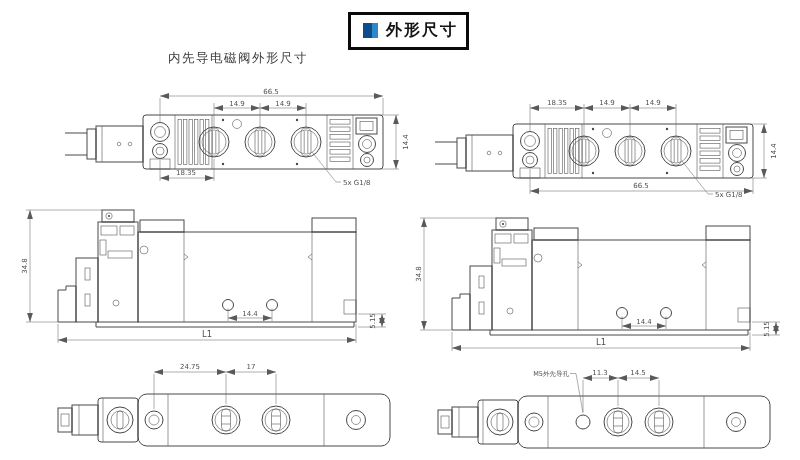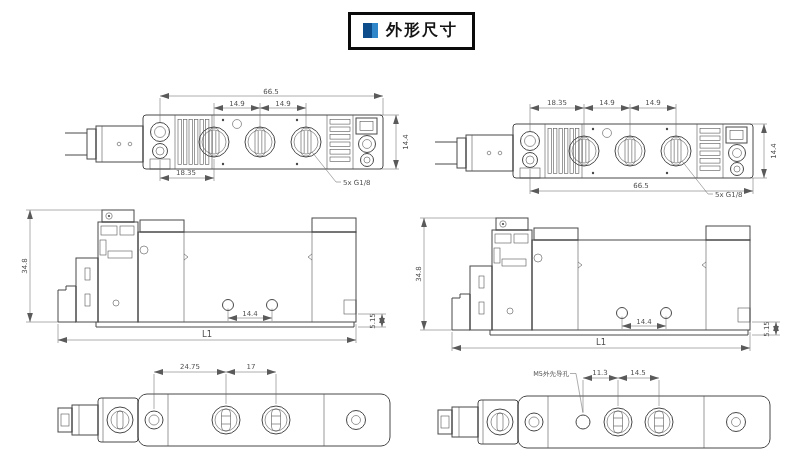--- a/index.html
+++ b/index.html
@@ -1,19 +1,19 @@
 <!DOCTYPE html>
 <html><head>
 <meta charset="utf-8">
 <style>
   html,body{margin:0;padding:0;background:#fff;}
   .page{position:relative;width:800px;height:460px;background:#ffffff;overflow:hidden;
         font-family:"Liberation Sans",sans-serif;}
   .title-box{position:absolute;left:348px;top:12px;border:3px solid #0a0a0a;background:#fff;
-        padding:5px 14px 6px 12px;display:flex;align-items:center;gap:8px;}
+        padding:5px 8px 6px 12px;display:flex;align-items:center;gap:8px;}
   .title-icon{width:15px;height:15px;flex:0 0 auto;
         background:linear-gradient(90deg,#0d4d8c 0%,#0d4d8c 58%,#2f87c9 58%,#2f87c9 100%);}
   .title-text{font-size:16px;font-weight:bold;color:#141414;letter-spacing:2px;
         font-family:"DejaVu Sans",sans-serif;white-space:nowrap;}
   .col-heading{position:absolute;font-size:12.5px;color:#3d3d3d;letter-spacing:1.5px;
         font-family:"DejaVu Sans",sans-serif;white-space:nowrap;}
   .drawing{position:absolute;}
   .ln{fill:none;stroke:#484848;stroke-width:1;}
   .lnt{fill:none;stroke:#565656;stroke-width:0.6;}
   .dim{fill:none;stroke:#6a6a6a;stroke-width:0.55;}
@@ -140,20 +140,21 @@
           <circle class="lnt" cx="298" cy="26" r="4.5"></circle>
       </g>
     </defs>
   </svg>
 
   <div class="title-box">
     <span class="title-icon"></span>
     <span class="title-text">外形尺寸</span>
   </div>
 
+  <div class="col-heading" style="left:168px;top:50px">内先导电磁阀外形尺寸</div>
 
   <svg class="drawing" style="left:60px;top:85px" width="355" height="112" viewBox="0 0 355 112">
     <g>
       <use href="#tv-body" transform="translate(5,2)"></use>
     </g>
     <g>
       <path class="dim" d="M100,13 V38 M323,13 V30"></path>
       <line class="dim" x1="100" y1="11" x2="323" y2="11" marker-start="url(#arr)" marker-end="url(#arr)"></line>
       <text class="dimtxt" x="211" y="8.5" text-anchor="middle">66.5</text>
       <path class="dim" d="M154,18 V44 M200,18 V44 M246,18 V44"></path>

